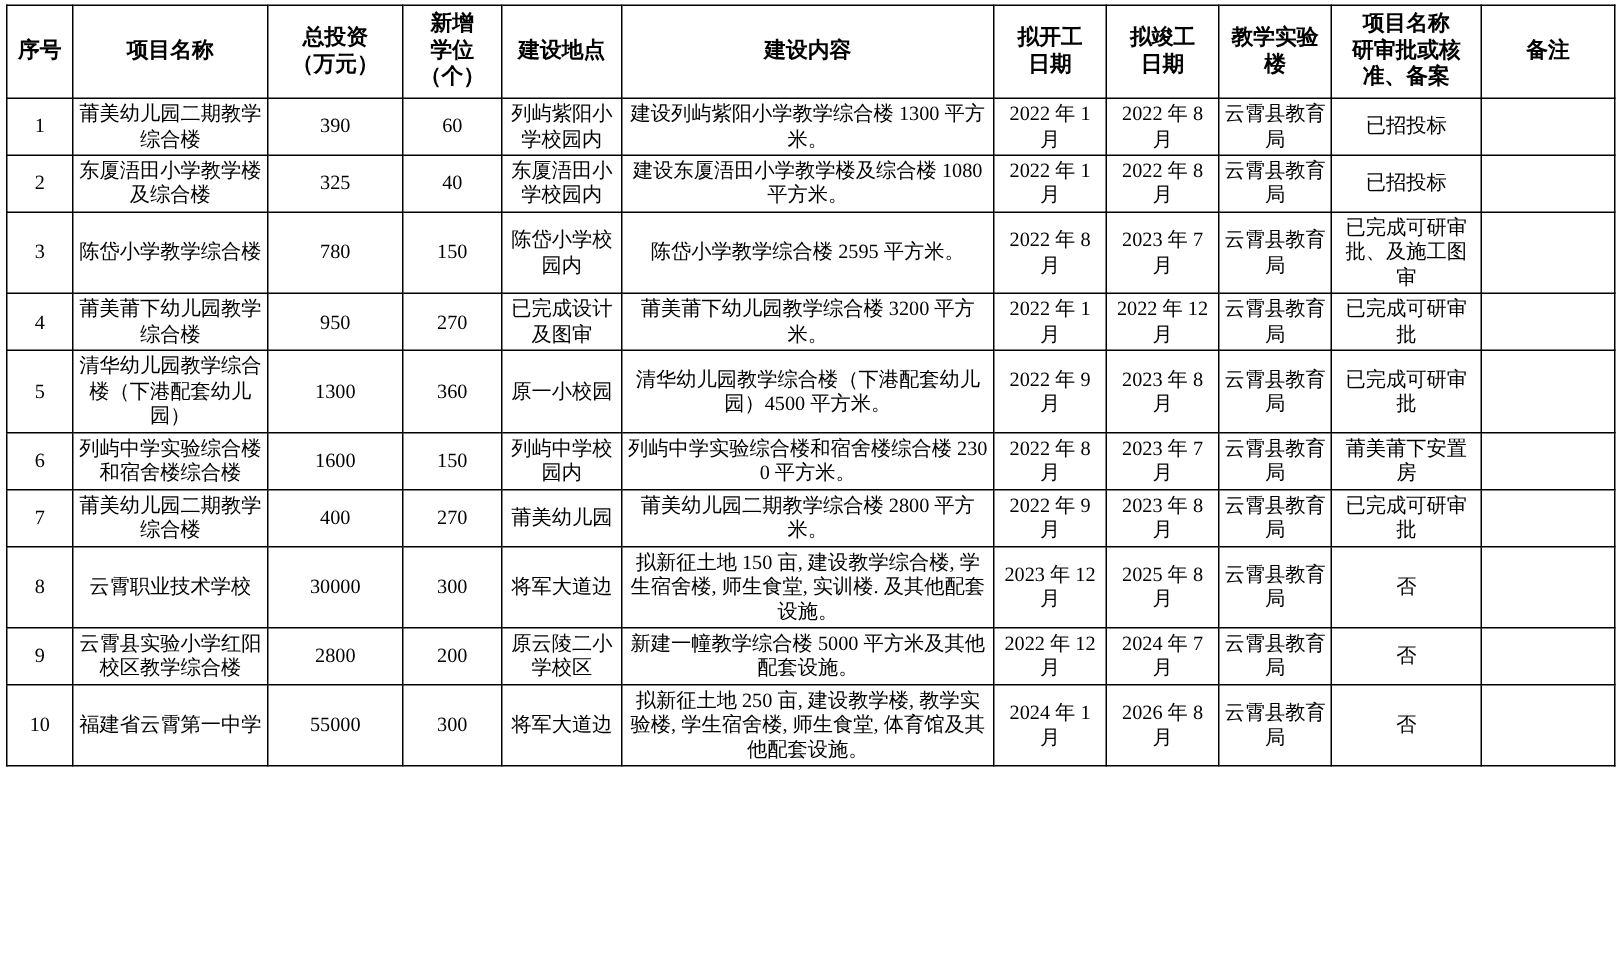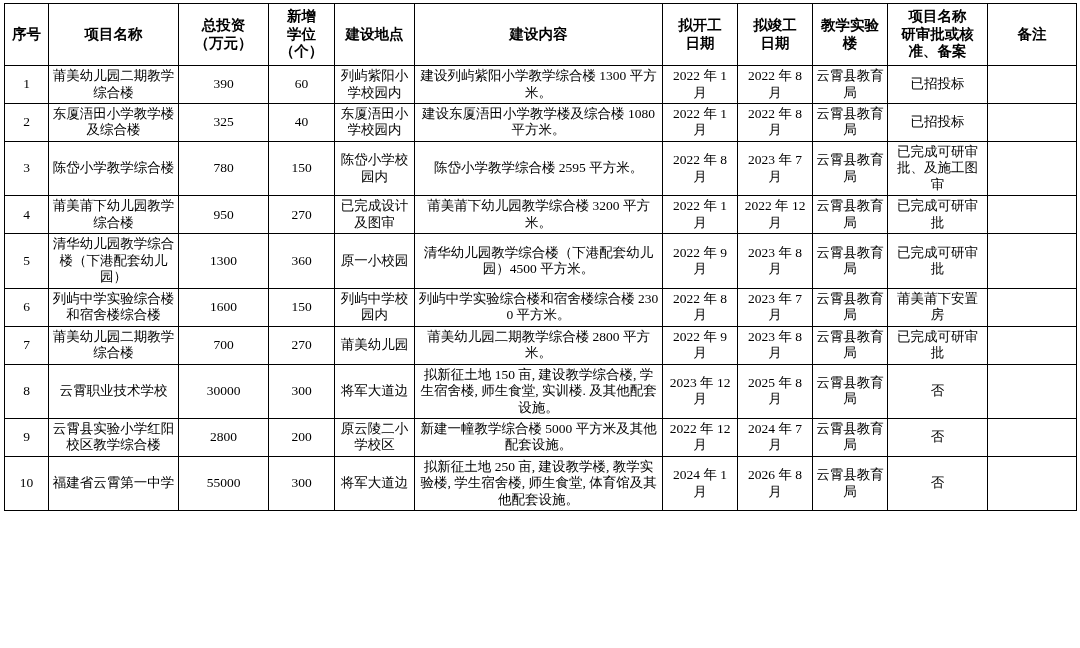--- a/index.html
+++ b/index.html
@@ -213,21 +213,21 @@
         <td class="cell-content">列屿中学实验综合楼和宿舍楼综合楼 2300 平方米。</td>
         <td class="cell-start">2022 年 8 月</td>
         <td class="cell-end">2023 年 7 月</td>
         <td class="cell-unit">云霄县教育局</td>
         <td class="cell-status">莆美莆下安置房</td>
         <td class="cell-remark"></td>
       </tr>
       <tr>
         <td class="cell-no">7</td>
         <td class="cell-name">莆美幼儿园二期教学综合楼</td>
-        <td class="cell-invest">700</td>
+        <td class="cell-invest">400</td>
         <td class="cell-seats">270</td>
         <td class="cell-place">莆美幼儿园</td>
         <td class="cell-content">莆美幼儿园二期教学综合楼 2800 平方米。</td>
         <td class="cell-start">2022 年 9 月</td>
         <td class="cell-end">2023 年 8 月</td>
         <td class="cell-unit">云霄县教育局</td>
         <td class="cell-status">已完成可研审批</td>
         <td class="cell-remark"></td>
       </tr>
       <tr>

